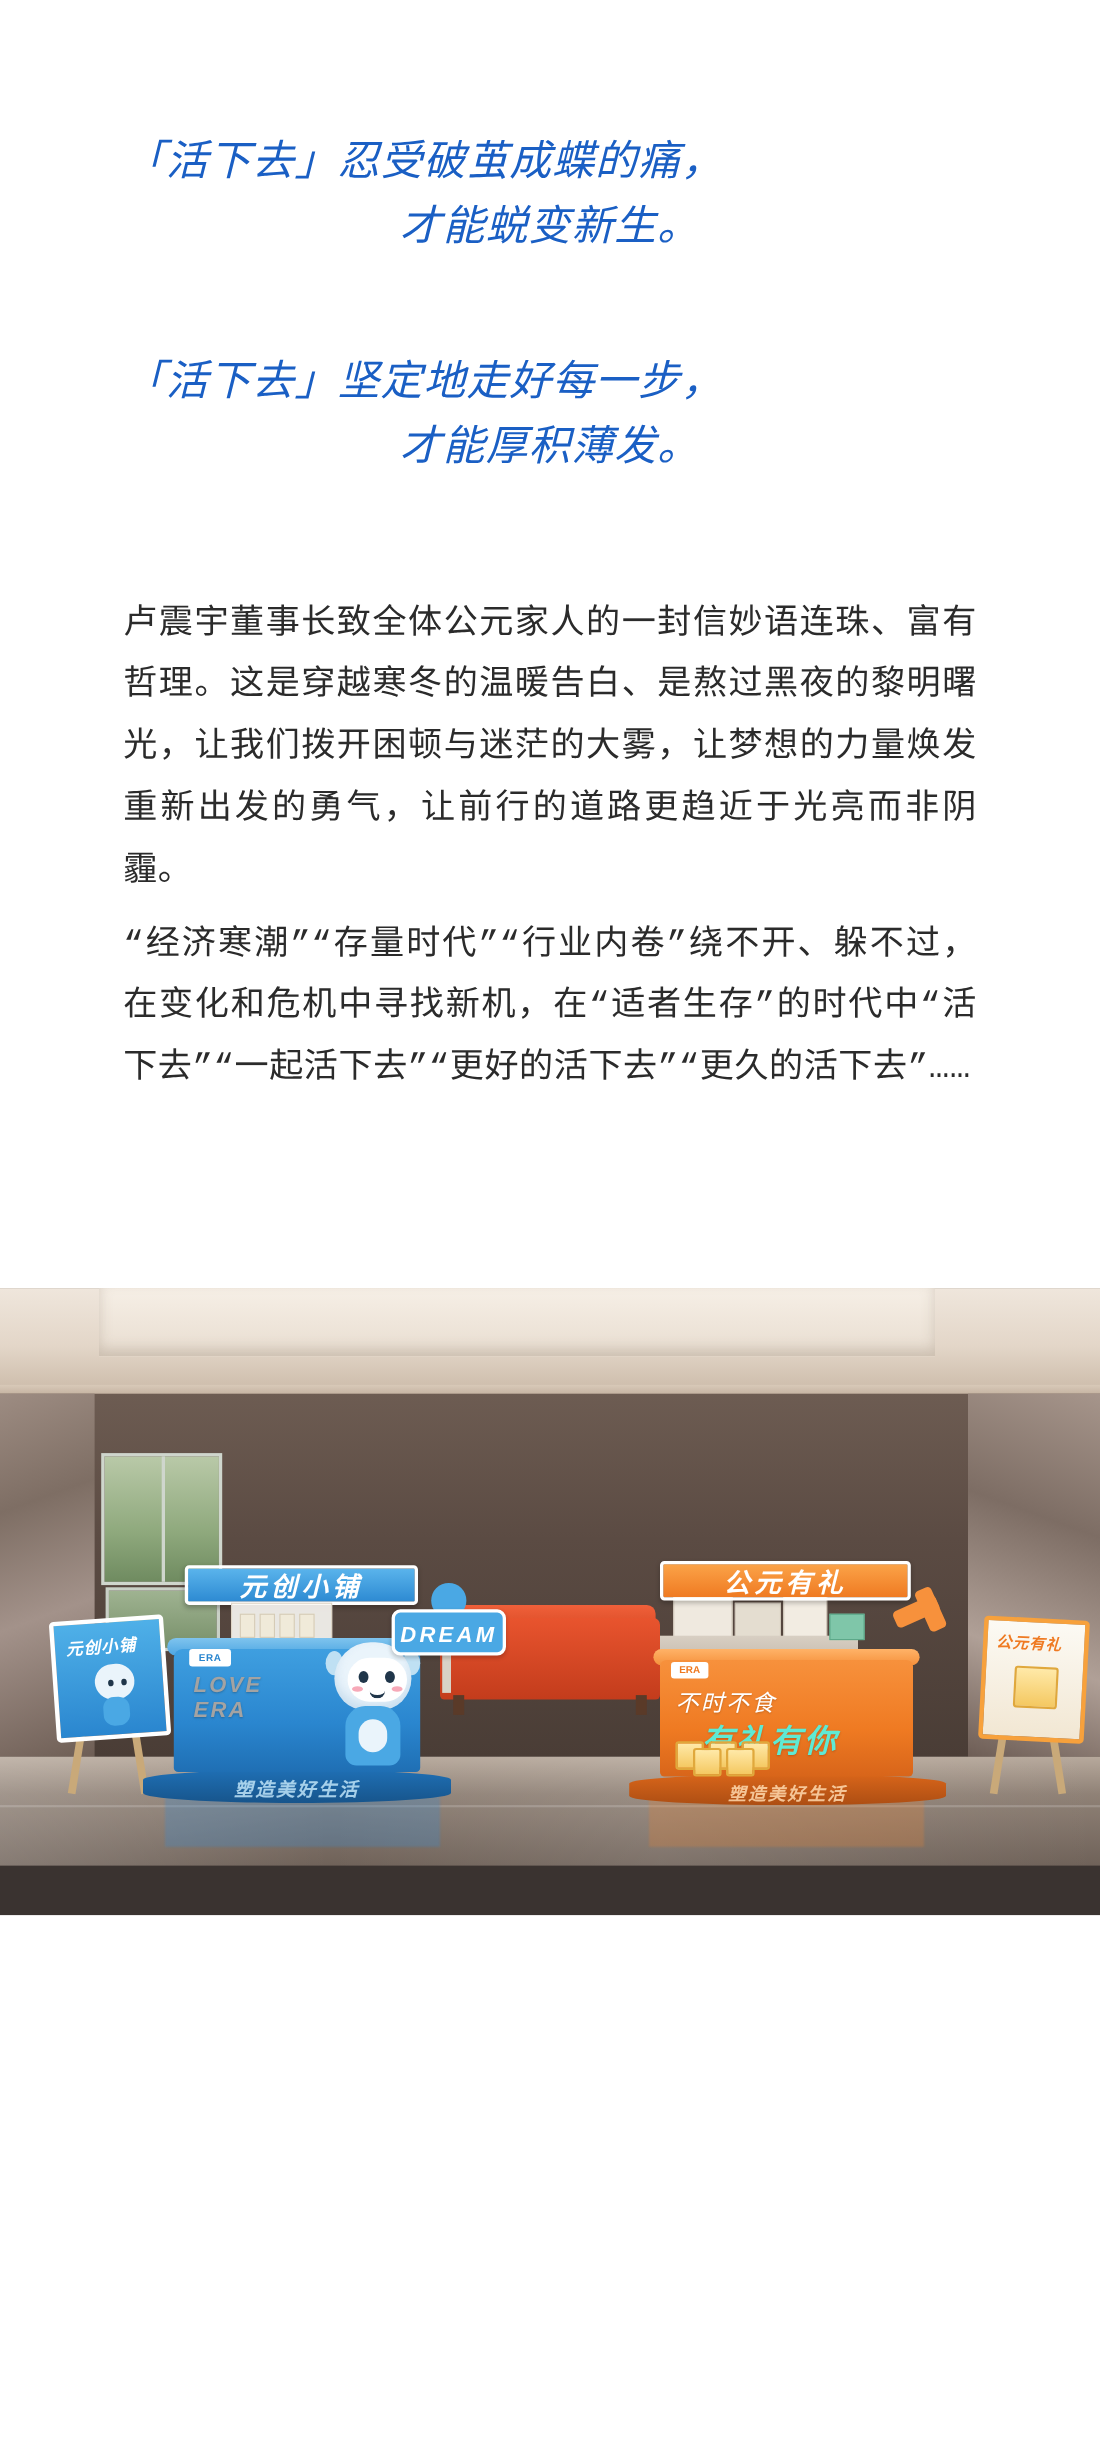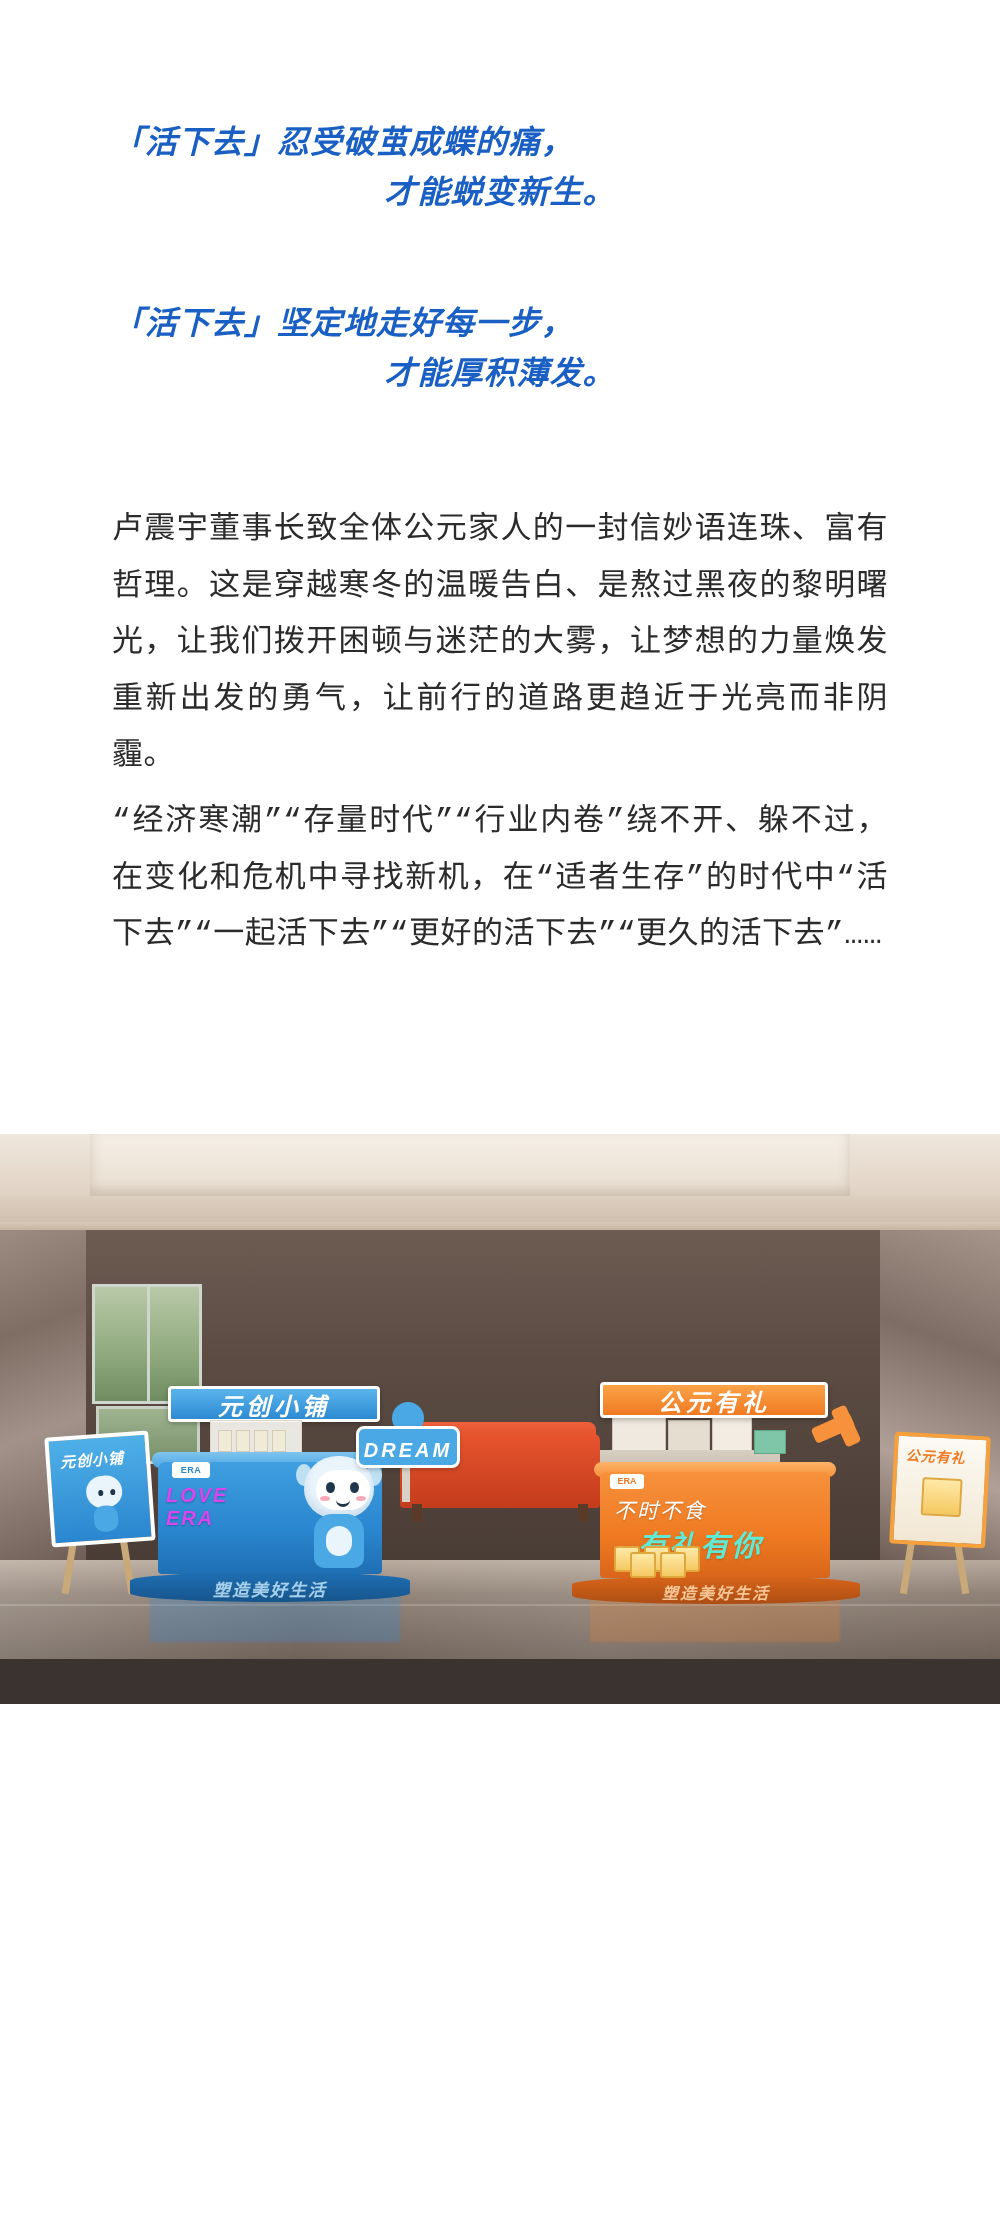--- a/index.html
+++ b/index.html
@@ -25,22 +25,22 @@
   .article {
     padding: 0 112px 0 112px;
     box-sizing: border-box;
   }
 
   .headline-block {
     padding-top: 118px;
   }
   .headline {
     color: #1a5fc4;
-    font-weight: bold;
-    font-size: 32px;
+    font-weight: normal;
+    font-size: 38px;
     line-height: 1.55;
     letter-spacing: 1px;
     margin: 0;
     font-style: italic;
   }
   .headline + .headline {
     margin-top: 0;
     text-align: center;
   }
   .headline-block.second {
@@ -186,21 +186,21 @@
     position: absolute; left: 130px; top: 438px; width: 280px; height: 30px;
     background: linear-gradient(180deg, #1f6fb4, #17558c);
     border-radius: 50%/30%;
   }
   .booth-blue-text {
     position: absolute; left: 150px; top: 442px; width: 240px;
     text-align: center; color: #bfe4f8; font-size: 17px; font-weight: bold;
     letter-spacing: 2px; font-style: italic; opacity: .85;
   }
   .booth-blue-label {
-    position: absolute; left: 166px; top: 350px; color: #d946ef;
+    position: absolute; left: 176px; top: 350px; color: #a3a3a3;
     font-size: 20px; font-weight: bold; font-style: italic; line-height: 1.15;
     letter-spacing: 2px; text-shadow: 0 1px 2px rgba(0,0,0,.25);
   }
   .booth-blue-tag {
     position: absolute; left: 172px; top: 328px; width: 38px; height: 16px;
     background: #fff; border-radius: 3px; color:#2a86cf; font-size: 9px;
     font-weight: bold; text-align: center; line-height: 16px; letter-spacing: .5px;
   }
 
   

